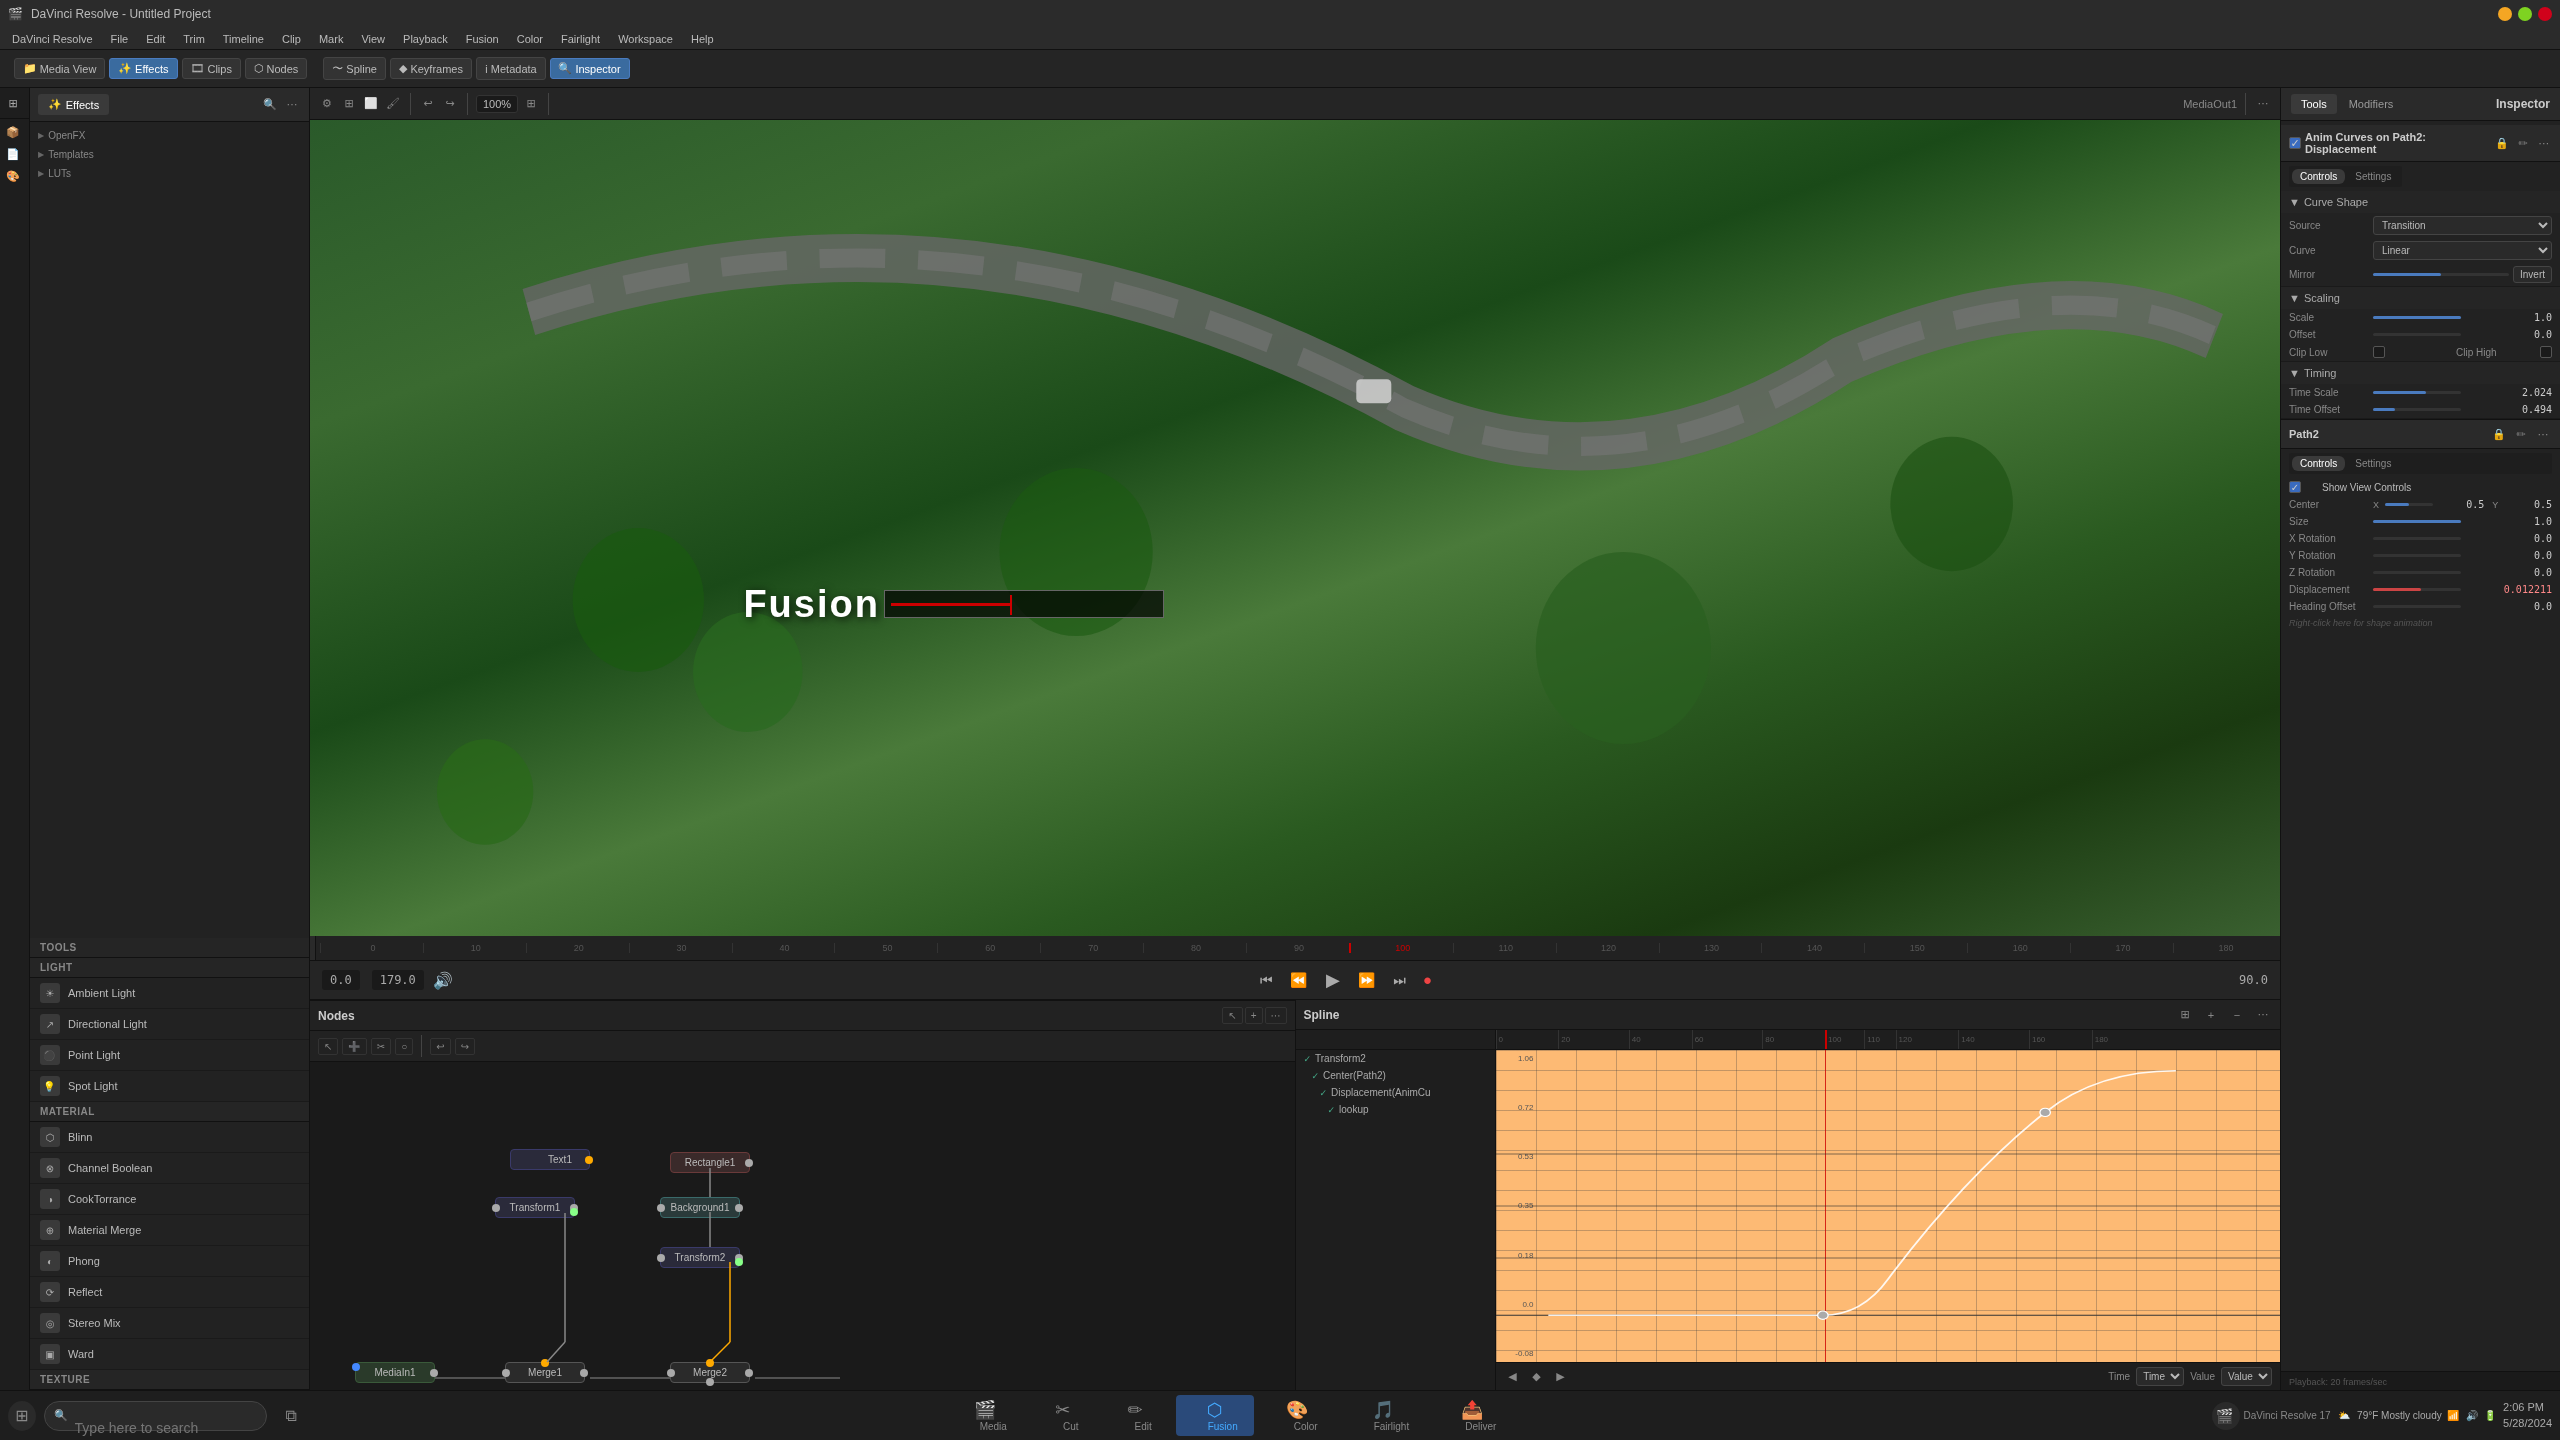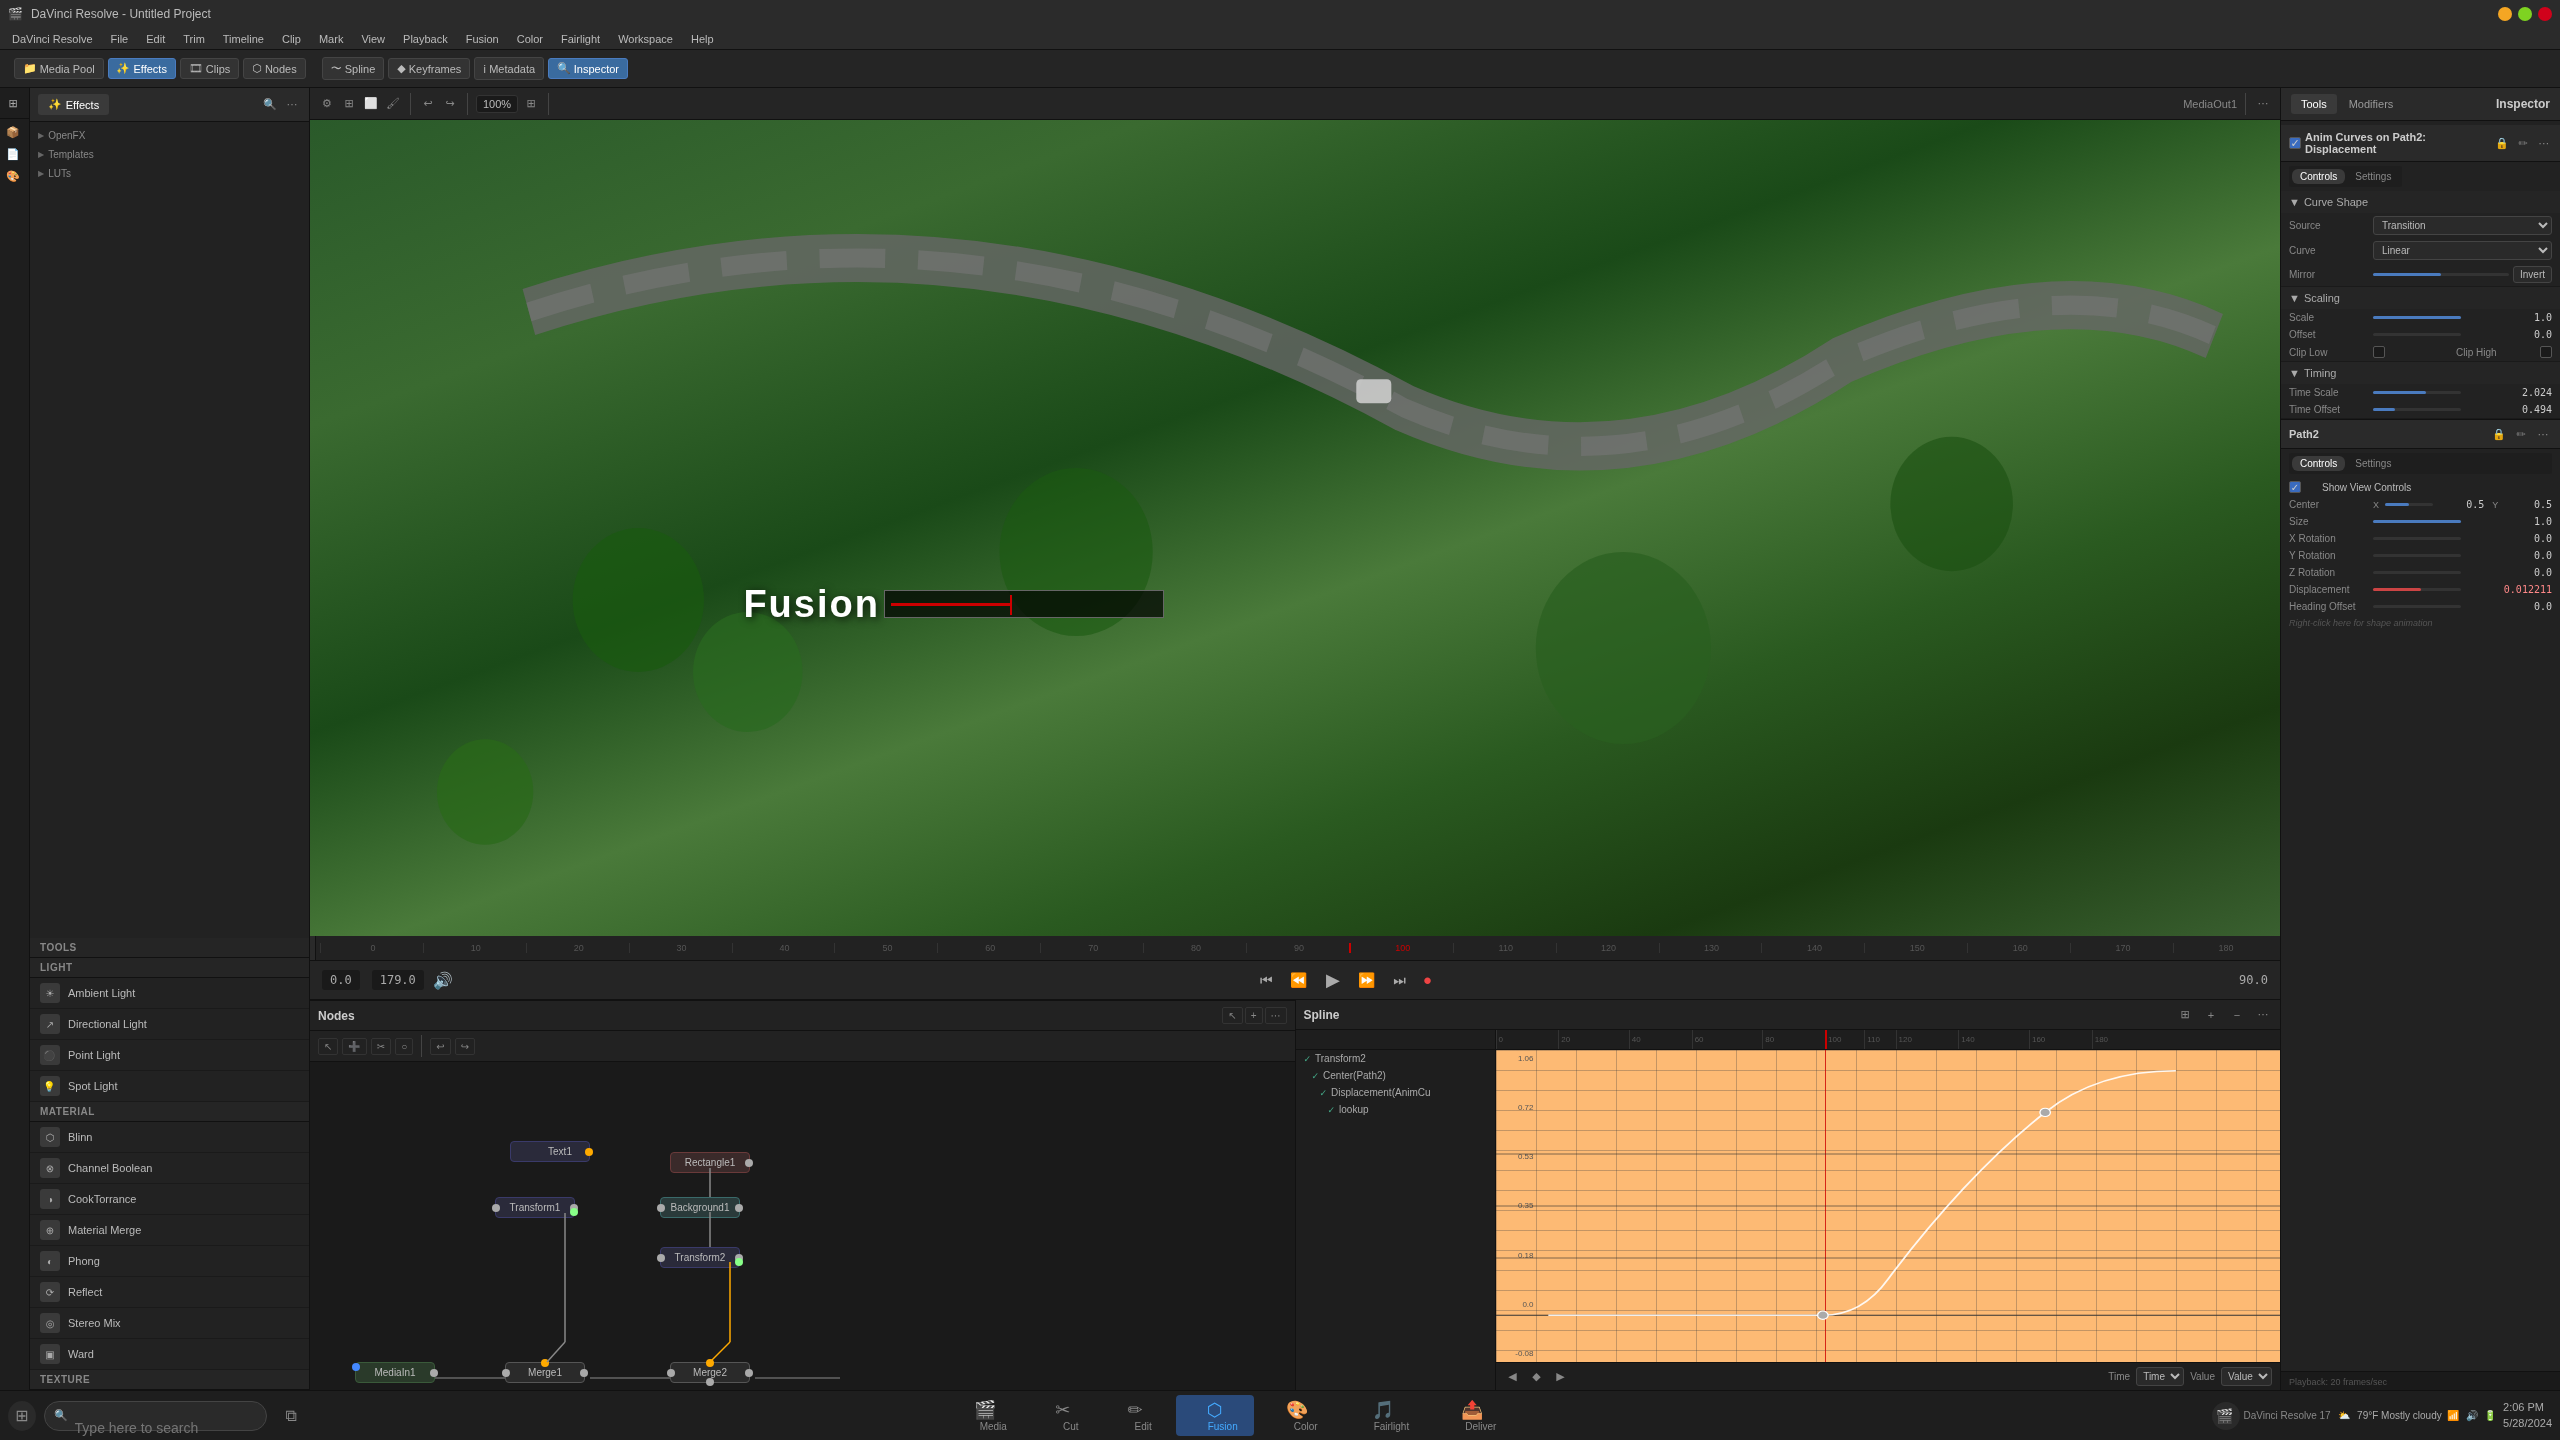--- a/index.html
+++ b/index.html
@@ -820,21 +820,21 @@
   <span class="menu-item">Color</span>
   <span class="menu-item">Fairlight</span>
   <span class="menu-item">Workspace</span>
   <span class="menu-item">Help</span>
 </div>
 
 <div class="toolbar">
   <div class="toolbar-section">
     <div class="toolbar-btn">
       <span>📁</span>
-      <span>Media Pool</span>
+      <span>Media View</span>
     </div>
     <div class="toolbar-btn active">
       <span>✨</span>
       <span>Effects</span>
     </div>
     <div class="toolbar-btn">
       <span>🎞</span>
       <span>Clips</span>
     </div>
     <div class="toolbar-btn">
@@ -1073,21 +1073,21 @@
           <button class="ne-btn">➕</button>
           <button class="ne-btn">✂</button>
           <button class="ne-btn">○</button>
           <div class="toolbar-separator"></div>
           <button class="ne-btn">↩</button>
           <button class="ne-btn">↪</button>
         </div>
         <div class="node-editor-content">
           <div class="node-canvas">
 
-            <div class="node-box transform" style="left:200px;top:79px;padding-left:28px;">
+            <div class="node-box transform" style="left:200px;top:87px;padding-left:28px;">
               <span>Text1</span>
               <div class="node-dot output yellow"></div>
             </div>
 
             <div class="node-box transform" style="left:185px;top:135px;">
               <span>Transform1</span>
               <div class="node-dot output"></div>
               <div class="node-dot input"></div>
               <div class="node-dot output yellow" style="right:-4px;top:75%;transform:translateY(-50%);width:8px;height:8px;background:#88ff88;border-radius:50%;position:absolute;"></div>
             </div>

